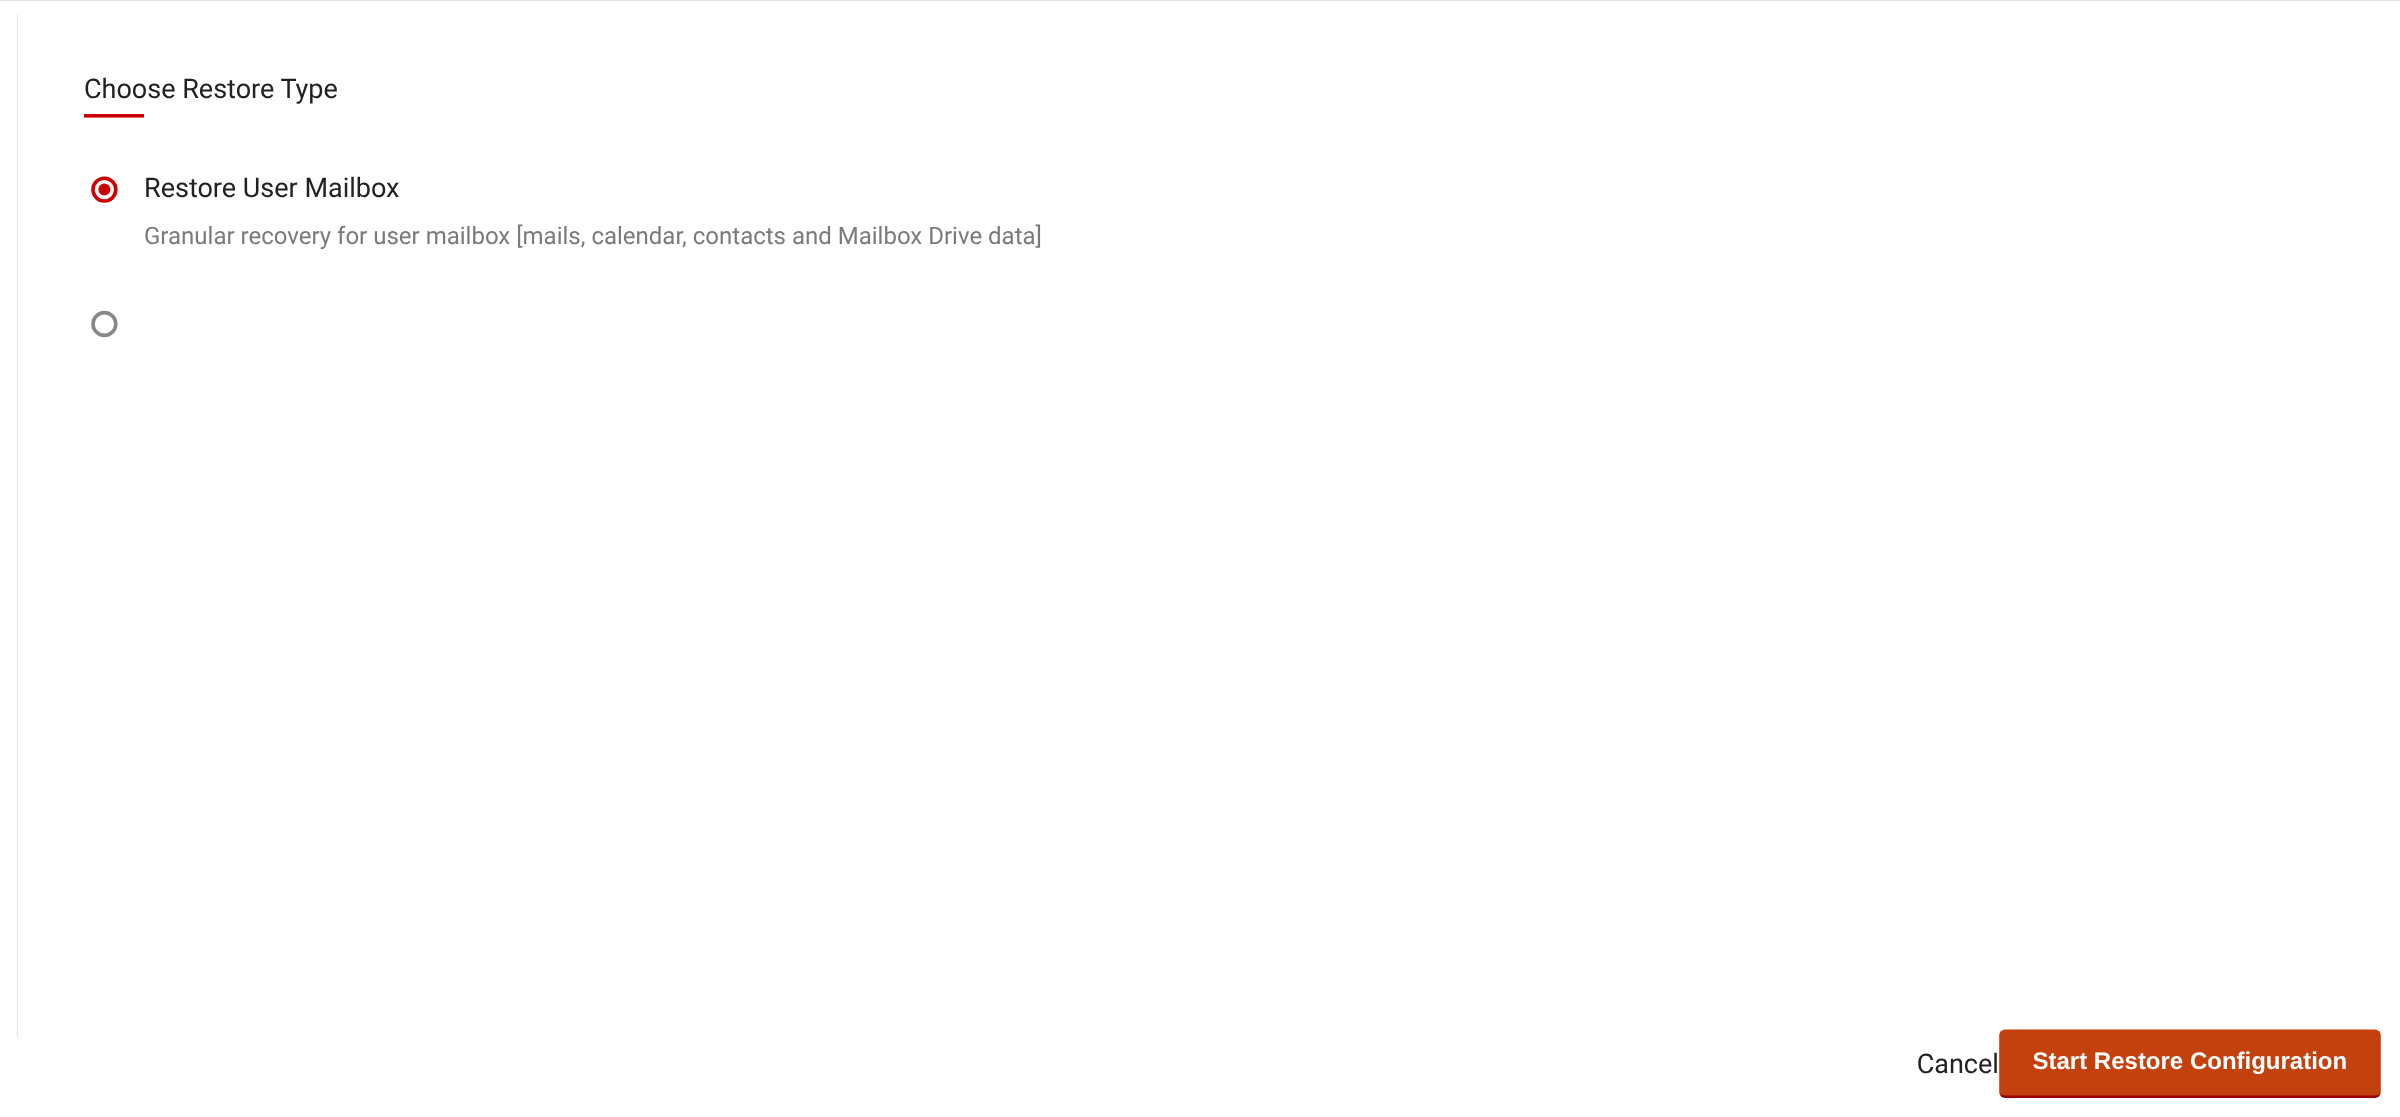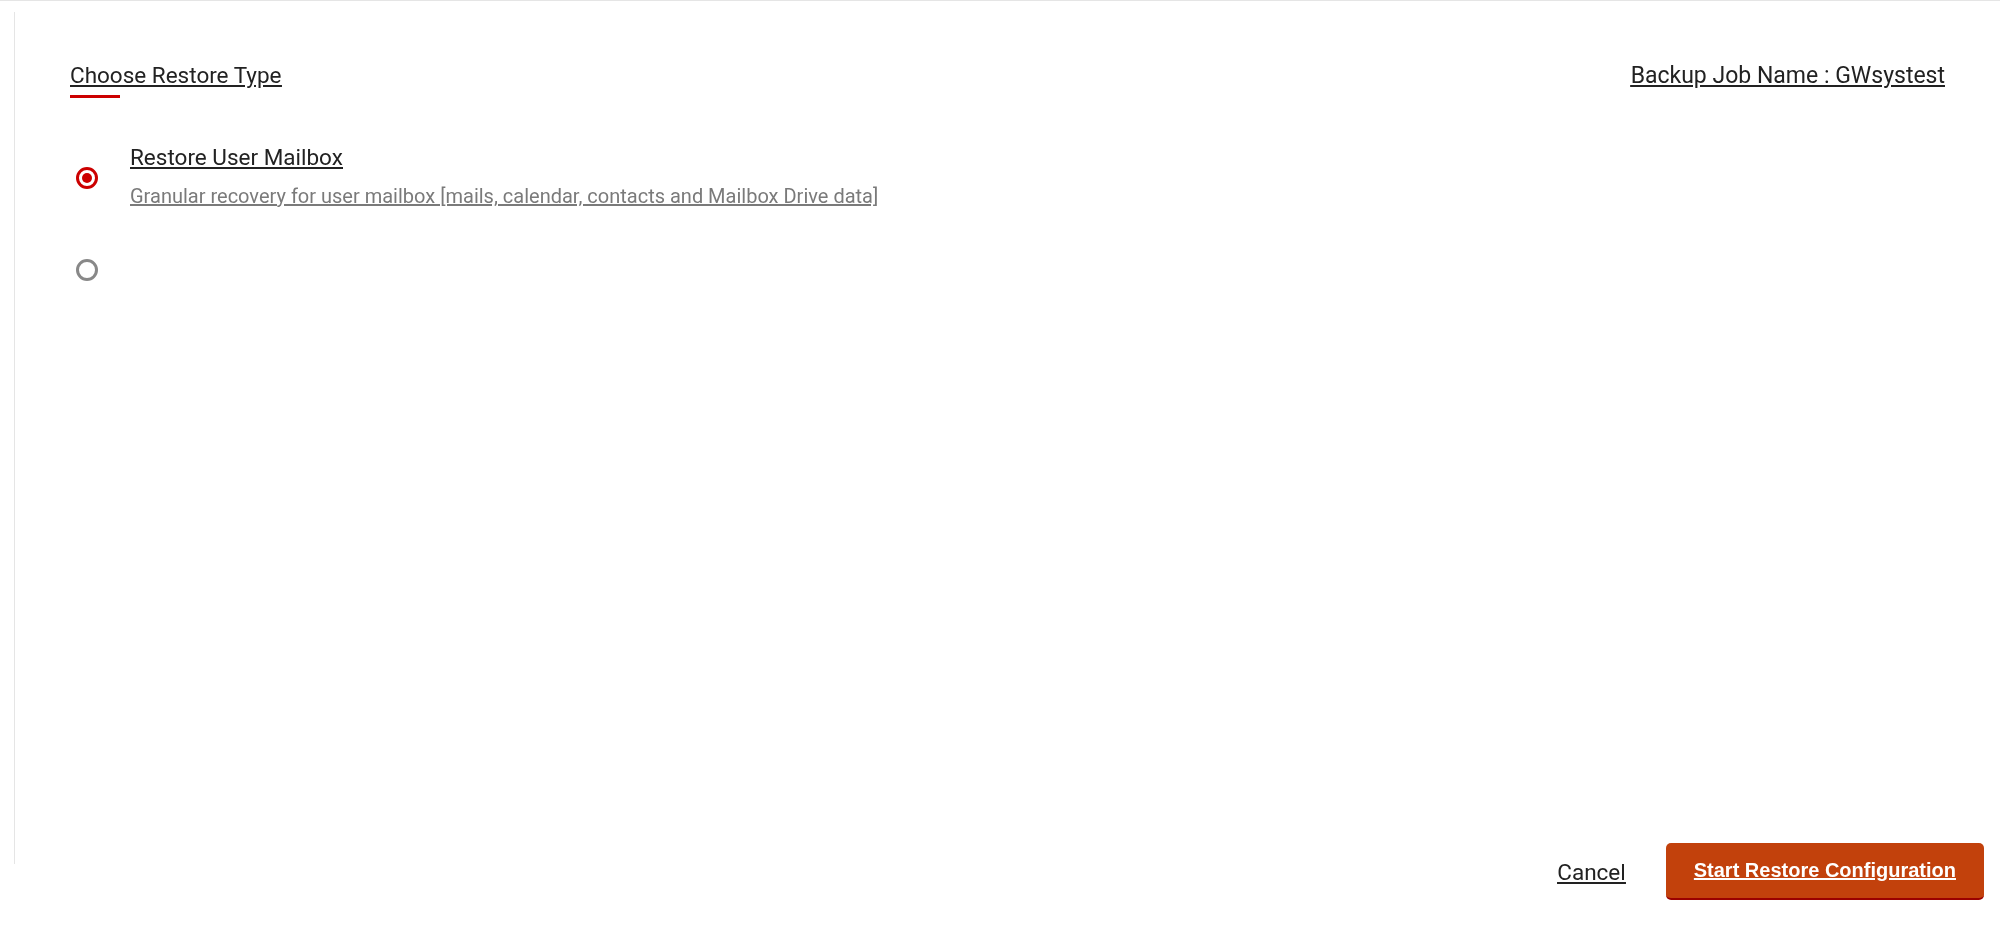--- a/index.html
+++ b/index.html
@@ -1,19 +1,18 @@
 <!DOCTYPE html>
 <html><head>
   <meta charset="utf-8">
   <style>
     * {
       margin: 0;
       padding: 0;
       box-sizing: border-box;
-      text-decoration: underline;
     }
     body {
       font-family: -apple-system, BlinkMacSystemFont, "Segoe UI", Roboto, "Helvetica Neue", Arial, sans-serif;
       background: #fff;
       width: 2000px;
       height: 931px;
       position: relative;
     }
     .top-border {
       position: absolute;
@@ -59,24 +58,23 @@
     .job-name {
       font-size: 23px;
       font-weight: 400;
       color: #222;
     }
     .options {
       padding-left: 6px;
     }
     .option {
       display: flex;
-      align-items: center;
+      align-items: flex-start;
       margin-bottom: 48px;
       cursor: pointer;
-      gap: 10px;
     }
     .radio {
       width: 22px;
       height: 22px;
       border-radius: 50%;
       margin-right: 22px;
       margin-top: 3px;
       flex-shrink: 0;
       position: relative;
     }
@@ -111,22 +109,21 @@
       font-size: 20px;
       font-weight: 400;
       color: #7a7a7a;
     }
     .footer {
       position: absolute;
       bottom: 0;
       right: 0;
       display: flex;
       align-items: center;
-      gap: 40px;
-      padding: 0 16px 31px 0;
+      padding: 0 16px 16px 0;
     }
     .cancel-link {
       font-size: 22.5px;
       color: #222;
       cursor: pointer;
     }
     .primary-btn {
       background: #c2410c;
       color: #fff;
       font-size: 20px;
@@ -139,23 +136,20 @@
     }
   </style>
 </head>
 <body>
 
 <div class="top-border"></div>
 
 <div class="main-panel">
   <div class="panel-header">
     <div class="section-title">Choose Restore Type</div>
-    <div class="job-name">
-      <span>Backup Job Name : </span><span>GWsystest</span>
-    </div>
   </div>
 
   <div class="options">
     <div class="option">
       <div class="radio selected"></div>
       <div class="option-text">
         <div class="option-title">Restore User Mailbox</div>
         <div class="option-desc">Granular recovery for user mailbox [mails, calendar, contacts and Mailbox Drive data]</div>
       </div>
     </div>

